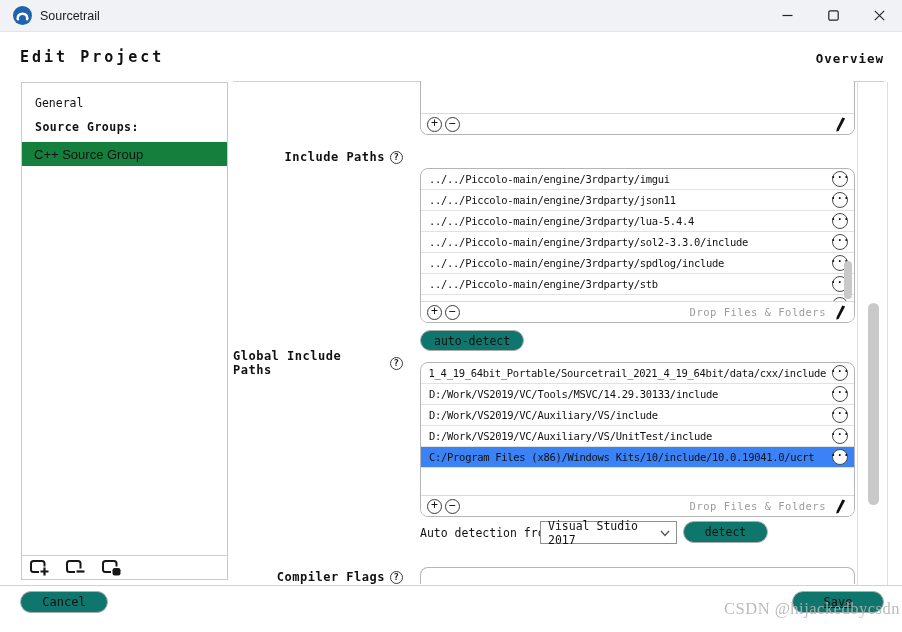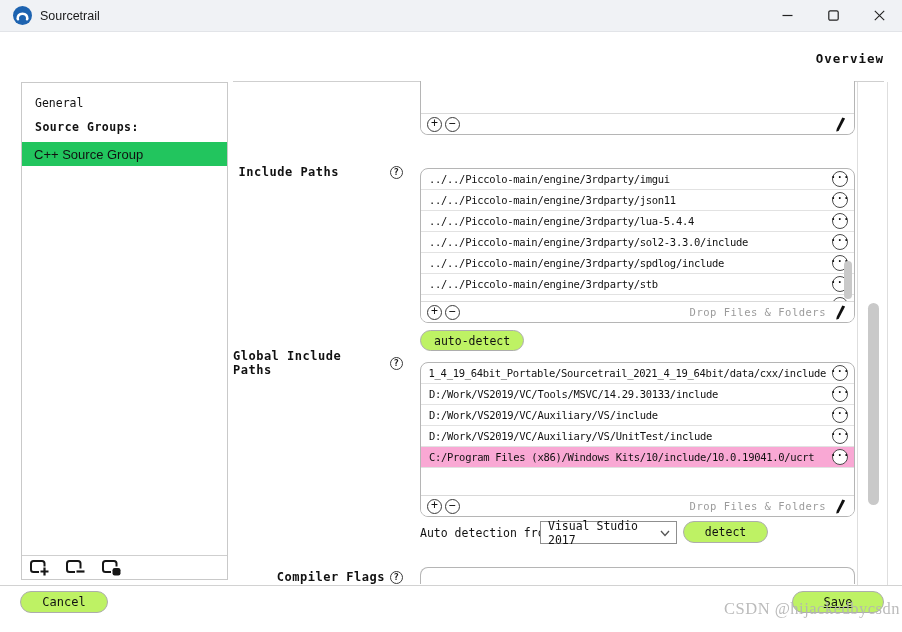--- a/index.html
+++ b/index.html
@@ -18,21 +18,21 @@
 
   
   .page-title { position:absolute; left:20px; top:48px; font-size:15px; font-weight:bold; letter-spacing:3px; }
   .overview { position:absolute; right:18px; top:51px; font-size:12.5px; font-weight:bold; letter-spacing:1px; }
 
   
   .sidebar { position:absolute; left:21px; top:82px; width:207px; height:498px; background:#fff;
              border:1px solid #c9c9c9;text-align:center; }
   .side-item-general { position:absolute; left:13px; top:13px; font-size:11.5px; }
   .side-item-groups { position:absolute; left:13px; top:37px; font-size:11.5px; font-weight:bold; letter-spacing:0.5px; }
-  .side-item-selected { position:absolute; left:0; top:59px; width:100%; height:24px; background:#22c55e;
+  .side-item-selected { position:absolute; left:0; top:59px; width:100%; height:24px; background:#15803d;
              font-family:"Liberation Sans", sans-serif; font-size:13px; display:flex; align-items:center; padding-left:12px; }
   .side-iconbar { position:absolute; left:0; bottom:0; width:100%; height:24px; border-top:1px solid #cfcfcf;
              display:flex; align-items:center; gap:14px; padding-left:7px; }
   .side-icon { width:22px; height:20px; }
 
   
   .viewport-topline { position:absolute; left:233px; top:81px; width:651px; height:1px; background:#cfcfcf; }
   .vline-left  { position:absolute; left:857px; top:82px; width:1px; height:503px; background:#dedede; }
   .vline-right { position:absolute; left:887px; top:82px; width:1px; height:503px; background:#dedede; }
   .v-scrollthumb { position:absolute; left:868px; top:303px; width:11px; height:202px; background:#c9c9c9; border-radius:5.5px; }
@@ -47,35 +47,35 @@
   .list-box { position:absolute; left:420px; width:435px; background:#fff; border:1px solid #b5b5b5;
               border-radius:8px; overflow:hidden; }
   .list-box.clipped-top { border-top:none; border-radius:0 0 8px 8px; }
   .rows { position:relative; }
   .path-row { height:21px; display:flex; align-items:center; padding:0 6px 0 8px; border-bottom:1px solid #e2e2e2; }
   .path-text { flex:1; height:21px; line-height:21px; overflow:hidden; white-space:nowrap;
                font-size:10.5px; letter-spacing:-0.3px; }
   .ellipsis-btn { width:16px; height:16px; border:1.3px solid #4a4a4a; border-radius:50%; flex:none;
                   display:flex; align-items:center; justify-content:center; margin-left:6px; background:#fff; }
   .ellipsis-btn span { font-size:10px; font-weight:bold; letter-spacing:0.5px; line-height:1; margin-top:-2px; }
-  #global-list .path-row:last-of-type { background:#f9a8d4; }
+  #global-list .path-row:last-of-type { background:#3b82f6; }
   #global-list .path-row:first-of-type .path-inner { float:right; white-space:nowrap; }
   .bar { position:absolute; left:0; right:0; bottom:0; height:21px; border-top:1px solid #d9d9d9; background:#fff;
          display:flex; align-items:center; gap:3px; padding:0 8px 0 6px; }
   .round-btn { width:15px; height:15px; border:1.4px solid #3c3c3c; border-radius:50%; background:#fff; flex:none;
                display:flex; align-items:center; justify-content:center; font-size:11.5px; line-height:1; }
   .drop-hint { margin-left:auto; color:#9b9b9b; font-size:10.5px; letter-spacing:0.5px; margin-right:4px; }
   .pen-icon { width:13px; height:15px; flex:none; }
   .bar .pen-only { margin-left:auto; }
   .inner-scrollthumb { position:absolute; right:2px; top:92px; width:8px; height:38px; background:#c9c9c9; border-radius:4px; }
   .partial-ellipsis { position:absolute; top:128px; right:6px; width:16px; height:5px; overflow:hidden; }
   .partial-ellipsis .ellipsis-btn { margin:0; }
 
   
-  .pill { position:absolute; height:21px; border:1px solid #adadad; border-radius:11px; background:#bef264;
+  .pill { position:absolute; height:21px; border:1px solid #adadad; border-radius:11px; background:#0f766e;
           display:flex; align-items:center; justify-content:center; font-size:11.5px; padding:0 13px; white-space:nowrap; }
   .pill.big { height:22px; font-size:12px; }
 
   
   .autodetect-label { position:absolute; left:420px; top:526px; font-size:11.5px; }
   .dropdown { position:absolute; left:540px; top:521px; width:137px; height:23px; border:1px solid #8f8f8f;
               border-radius:0; background:#fff; display:flex; align-items:center; padding:0 22px 0 7px; font-size:11.5px; }
   .dropdown svg { position:absolute; right:6px; top:8px; }
 
   
@@ -108,20 +108,21 @@
           </svg>
       </div>
       <div class="win-btn">
         <svg width="11" height="11" viewBox="0 0 11 11">
             <path d="M0.8 0.8 L10.2 10.2 M10.2 0.8 L0.8 10.2" stroke="#222" stroke-width="1.1"></path>
           </svg>
       </div>
     </div>
   </div>
 
+  <div class="page-title">Edit Project</div>
   <div class="overview">Overview</div>
 
   <div class="sidebar">
     <div class="side-item-general">General</div>
     <div class="side-item-groups">Source Groups:</div>
     <div class="side-item-selected">C++ Source Group</div>
     <div class="side-iconbar">
       <svg class="side-icon" viewBox="0 0 22 20">
         <rect x="2" y="3" width="13.5" height="11" rx="2.5" fill="none" stroke="#161616" stroke-width="2"></rect>
         <rect x="10" y="8.5" width="12" height="11.5" fill="#fff"></rect>
@@ -148,21 +149,21 @@
   <div class="list-box clipped-top" style="top:81px; height:54px;">
     <div class="bar">
       <span class="round-btn">+</span>
       <span class="round-btn">−</span>
       <svg class="pen-icon pen-only" viewBox="0 0 13 16">
         <polygon points="9.5,0.5 12.5,1.6 5.5,15 3,15.4 3.6,12.6" fill="#111"></polygon>
       </svg>
     </div>
   </div>
 
-  <div class="field-label" style="top:164px; height:16px;gap:46px;">
+  <div class="field-label" style="top:149px; height:16px;">
     <span>Include Paths</span>
     <span class="q-icon">?</span>
   </div>
   <div class="list-box" id="include-list" style="top:168px; height:155px;">
     <div class="rows">
 
         <div class="path-row">
           <span class="path-text"><span class="path-inner">../../Piccolo-main/engine/3rdparty/imgui</span></span>
           <span class="ellipsis-btn">
             <span>···</span>

